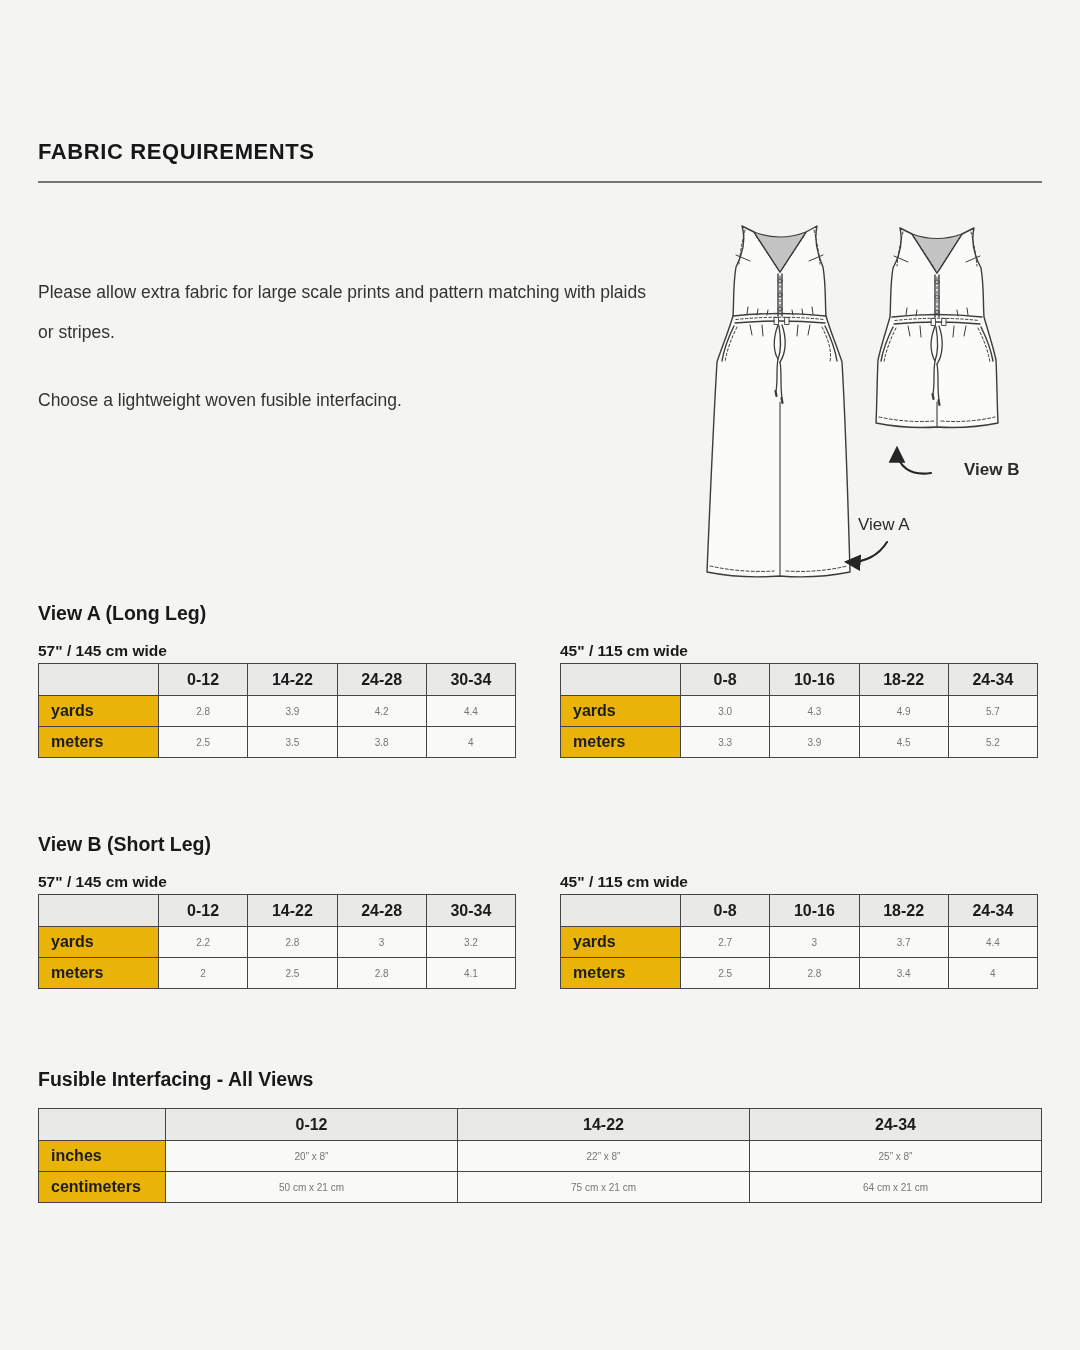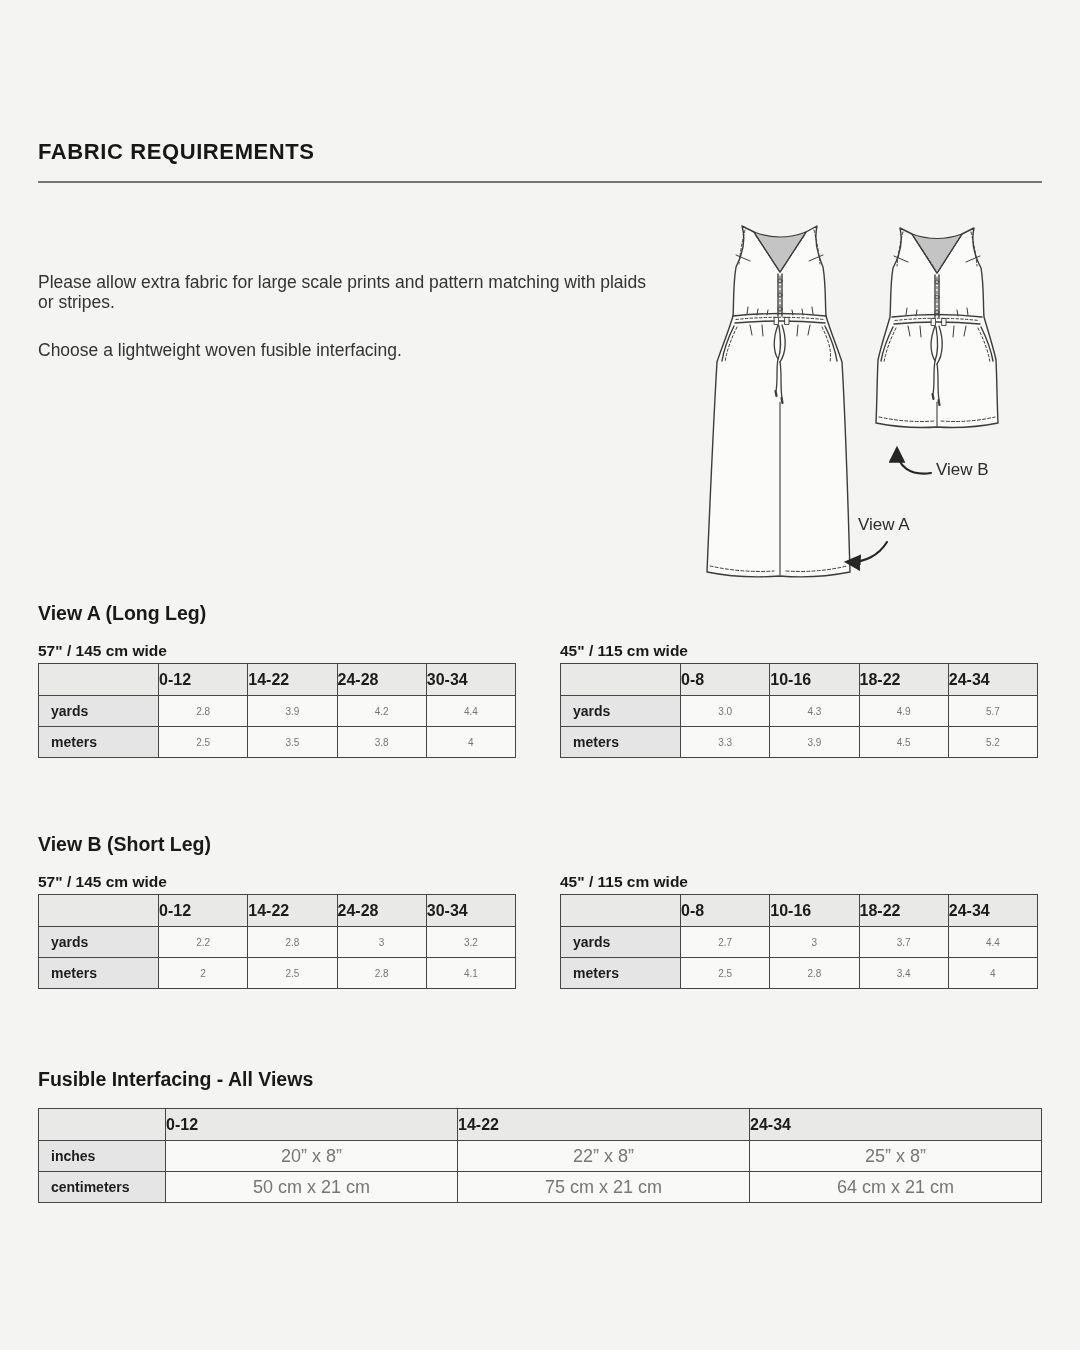--- a/index.html
+++ b/index.html
@@ -12,44 +12,44 @@
     overflow:hidden;
   }
   .abs{position:absolute;}
   #page-title{
     left:38px;top:139px;
     font-size:22px;font-weight:bold;letter-spacing:.6px;color:#171717;
   }
   #title-rule{
     left:38px;top:181px;width:1004px;height:1.5px;background:#757575;
   }
-  #intro{left:38px;top:272px;width:615px;font-size:17.5px;line-height:20px;color:#333;}
+  #intro{left:38px;top:272px;width:615px;font-size:17.5px;line-height:40px;color:#333;}
   #intro p{margin:0;}
   #intro p + p{margin-top:28px;}
 
   .section-h{font-size:19.5px;font-weight:bold;color:#191919;line-height:1.2;text-align:right;}
   .width-label{font-size:15.5px;font-weight:bold;color:#191919;line-height:18px;}
 
   table{border-collapse:collapse;table-layout:fixed;background:#f9f9f8;}
   th,td{border:1.5px solid #454545;padding:0;}
-  thead th{background:#e9e9e7;height:31px;font-size:16px;font-weight:bold;color:#1c1c1c;text-align:left;}
-  tbody th{background:#e5e5e5;height:30px;font-size:14px;font-weight:bold;color:#1c1c1c;text-align:left;padding-left:12px;}
+  thead th{background:#e9e9e7;height:31px;font-size:16px;font-weight:bold;color:#1c1c1c;text-align:center;}
+  tbody th{background:#eab308;height:30px;font-size:16px;font-weight:bold;color:#1c1c1c;text-align:left;padding-left:12px;}
   tbody td{text-align:center;font-size:10px;color:#767676;}
 
   .size-table{width:478px;margin-top:3px;}
   .size-table .c0{width:120px;}
 
   .fusible-table{width:1004px;}
   .fusible-table .c0{width:127px;}
-  .fusible-table tbody td{font-size:18px;}
+  .fusible-table tbody td{font-size:10px;}
 
   #illustration{left:690px;top:195px;width:360px;height:400px;}
   .view-label{font-size:17px;color:#2b2b2b;}
   #view-a-label{left:858px;top:515px;}
-  #view-b-label{left:936px;top:460px;}
+  #view-b-label{left:964px;top:460px;font-weight:bold;}
 </style>
 </head>
 <body>
 
 <div class="abs" id="page-title">FABRIC REQUIREMENTS</div>
 <div class="abs" id="title-rule"></div>
 
 <div class="abs" id="intro">
   <p>Please allow extra fabric for large scale prints and pattern matching with plaids or stripes.</p>
   <p>Choose a lightweight woven fusible interfacing.</p>

